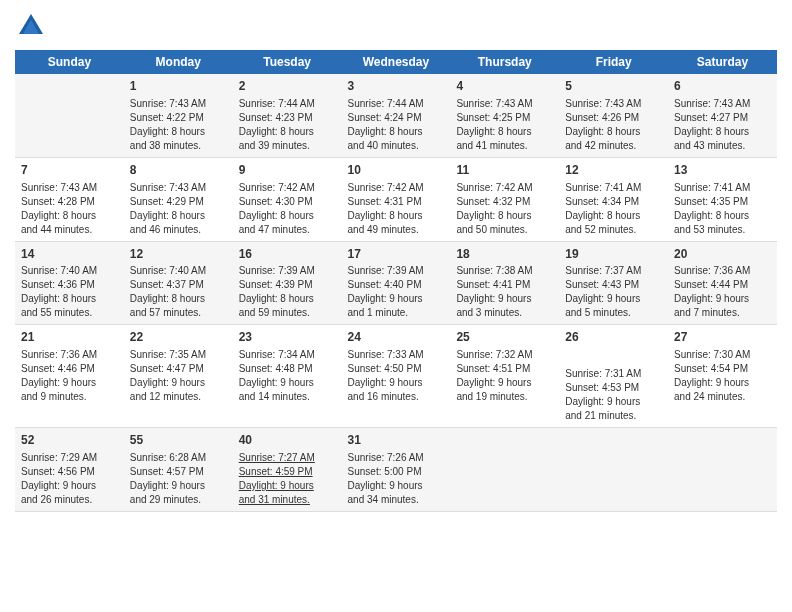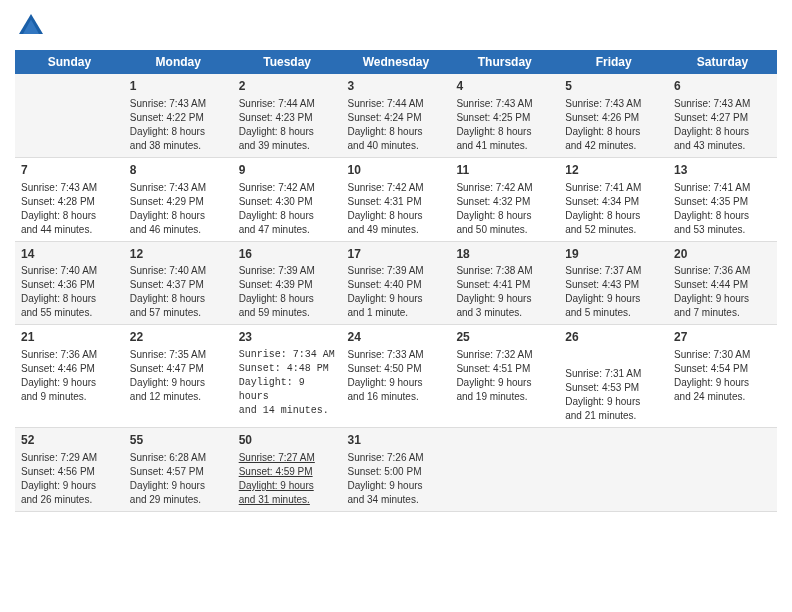--- a/index.html
+++ b/index.html
@@ -287,21 +287,21 @@
           </td>
           <td>
             <span class="day-num">22</span>
             <div class="cell-content" style="white-space: pre-line;">Sunrise: 7:35 AM
 Sunset: 4:47 PM
 Daylight: 9 hours
 and 12 minutes.</div>
           </td>
           <td>
             <span class="day-num">23</span>
-            <div class="cell-content" style="white-space: pre-line; font-family: Liberation Mono, monospace;">Sunrise: 7:34 AM
+            <div class="cell-content" style="white-space: pre-line;">Sunrise: 7:34 AM
 Sunset: 4:48 PM
 Daylight: 9 hours
 and 14 minutes.</div>
           </td>
           <td>
             <span class="day-num">24</span>
             <div class="cell-content" style="white-space: pre-line;">Sunrise: 7:33 AM
 Sunset: 4:50 PM
 Daylight: 9 hours
 and 16 minutes.</div>
@@ -337,21 +337,21 @@
 and 26 minutes.</div>
           </td>
           <td>
             <span class="day-num">55</span>
             <div class="cell-content" style="white-space: pre-line;">Sunrise: 6:28 AM
 Sunset: 4:57 PM
 Daylight: 9 hours
 and 29 minutes.</div>
           </td>
           <td>
-            <span class="day-num">50</span>
+            <span class="day-num">40</span>
             <div class="cell-content" style="white-space: pre-line; text-decoration: underline;">Sunrise: 7:27 AM
 Sunset: 4:59 PM
 Daylight: 9 hours
 and 31 minutes.</div>
           </td>
           <td>
             <span class="day-num">31</span>
             <div class="cell-content" style="white-space: pre-line;">Sunrise: 7:26 AM
 Sunset: 5:00 PM
 Daylight: 9 hours

